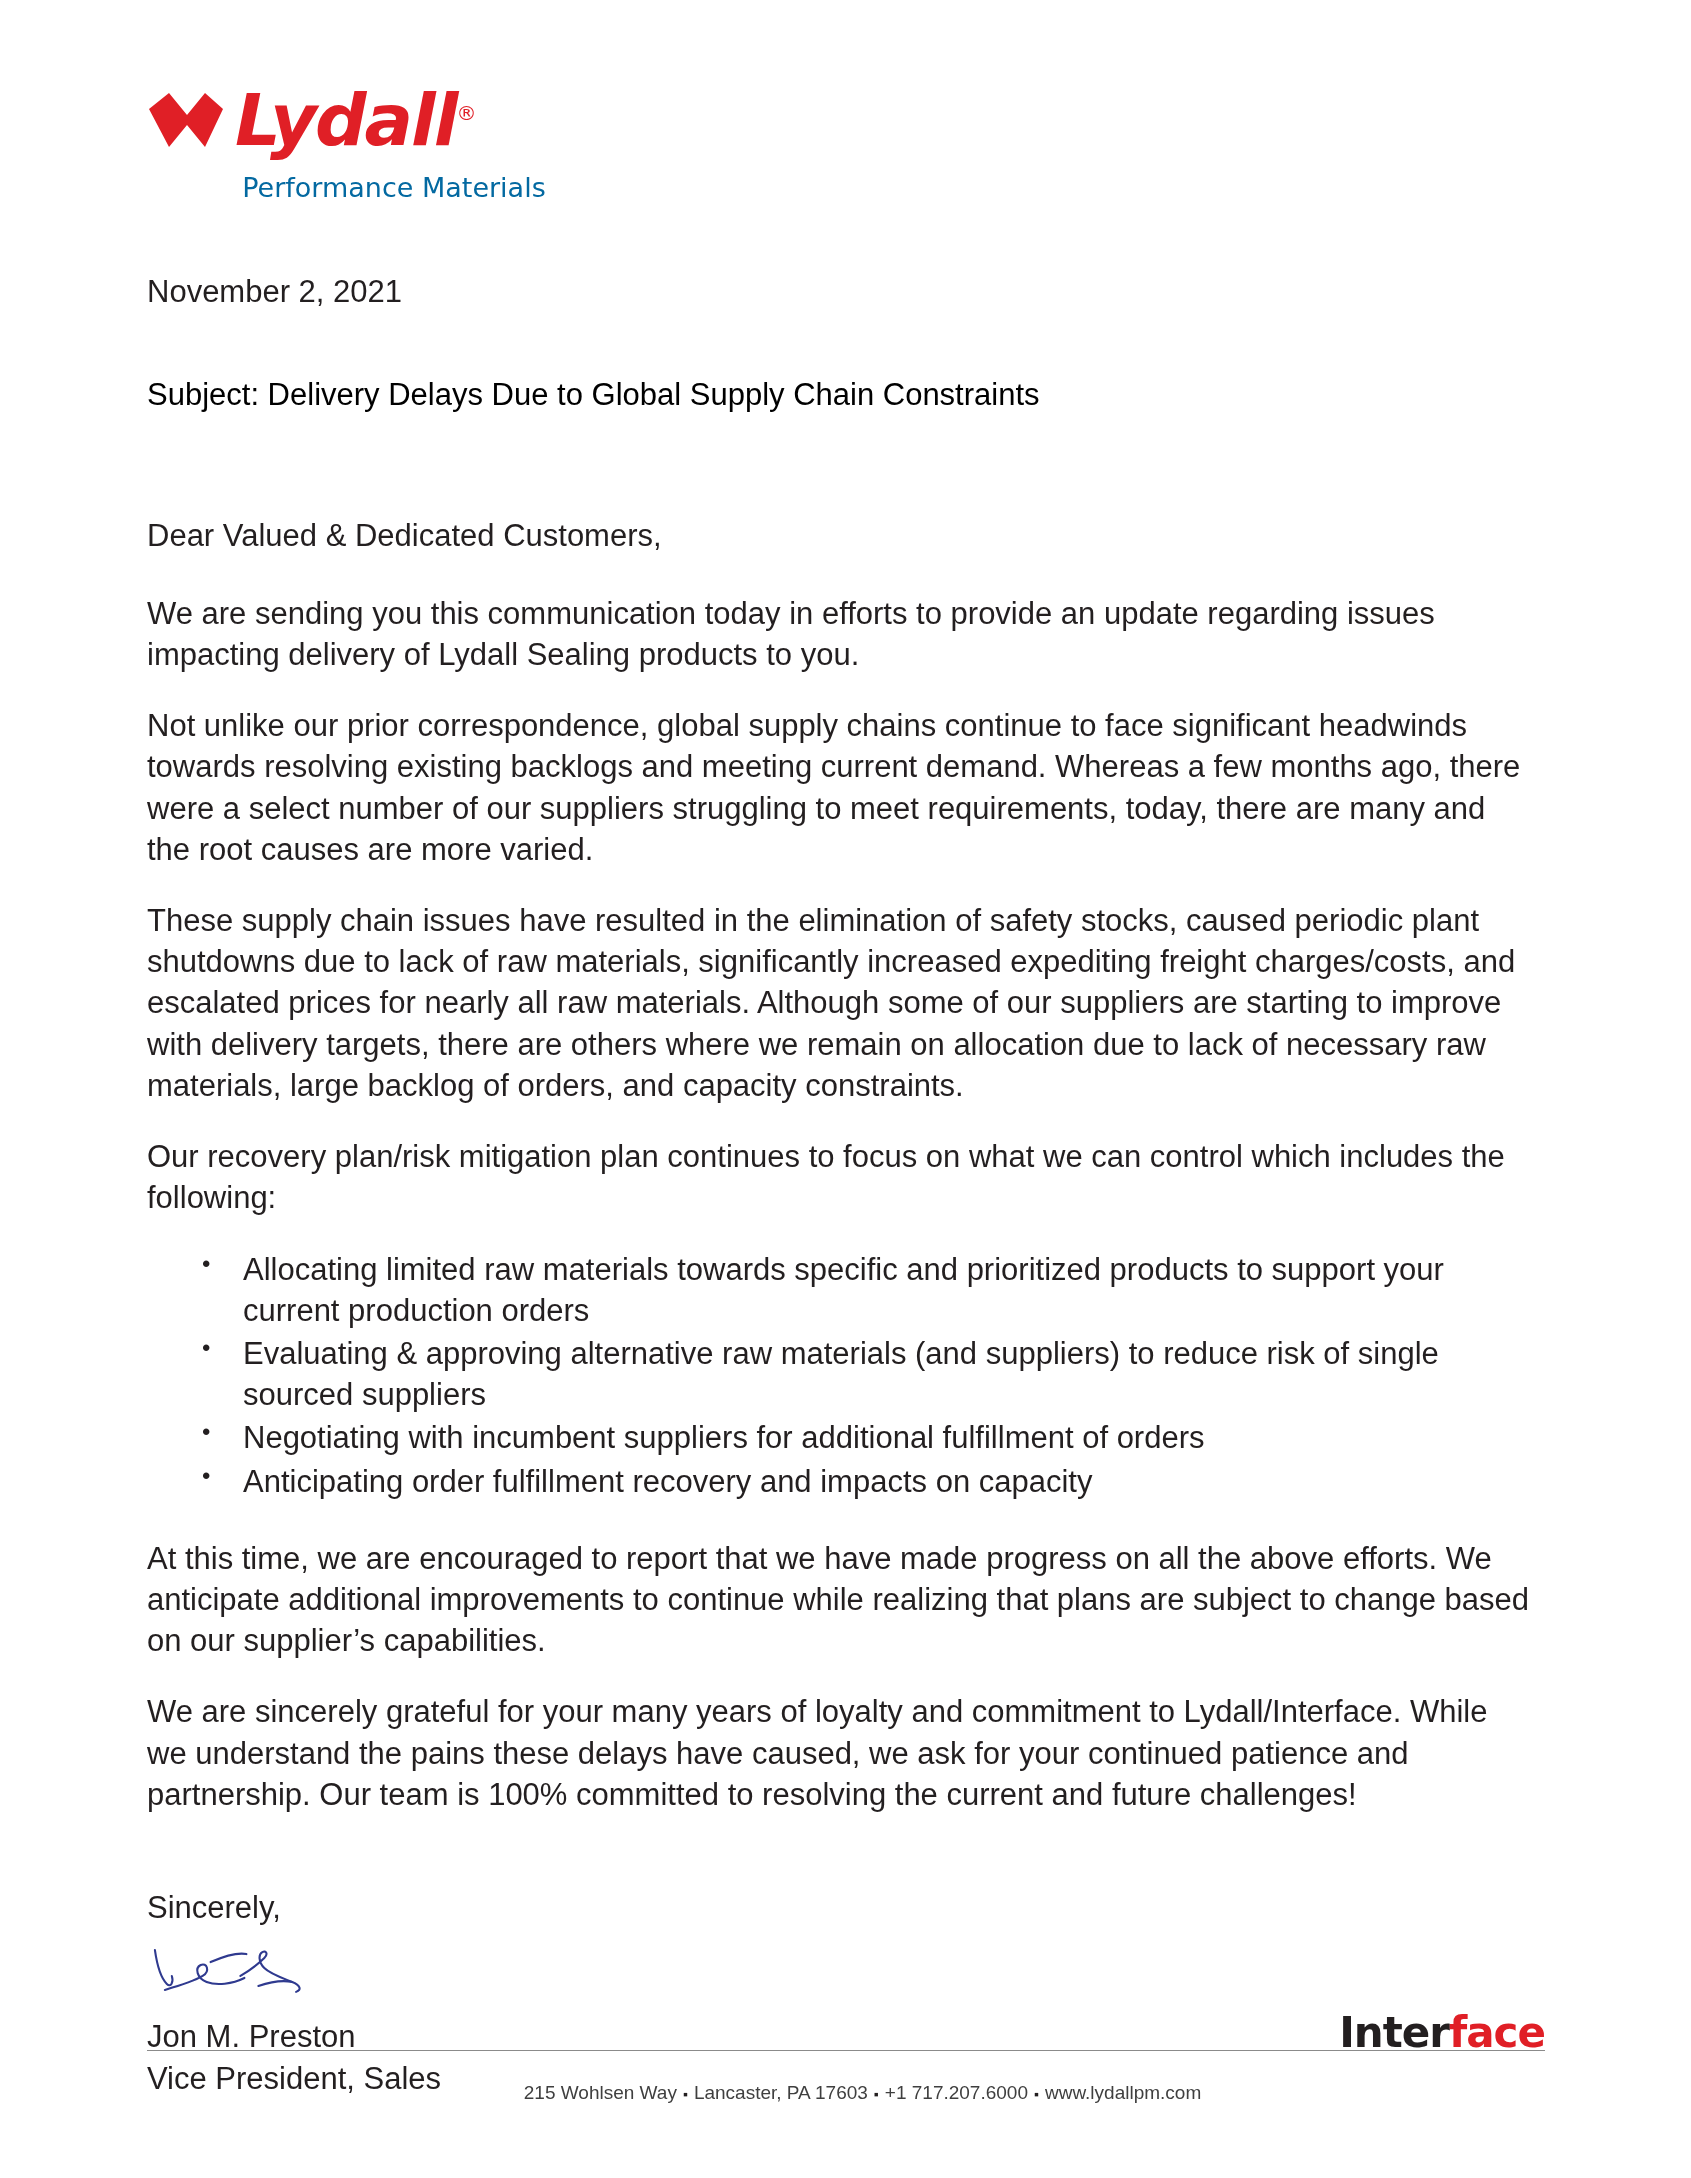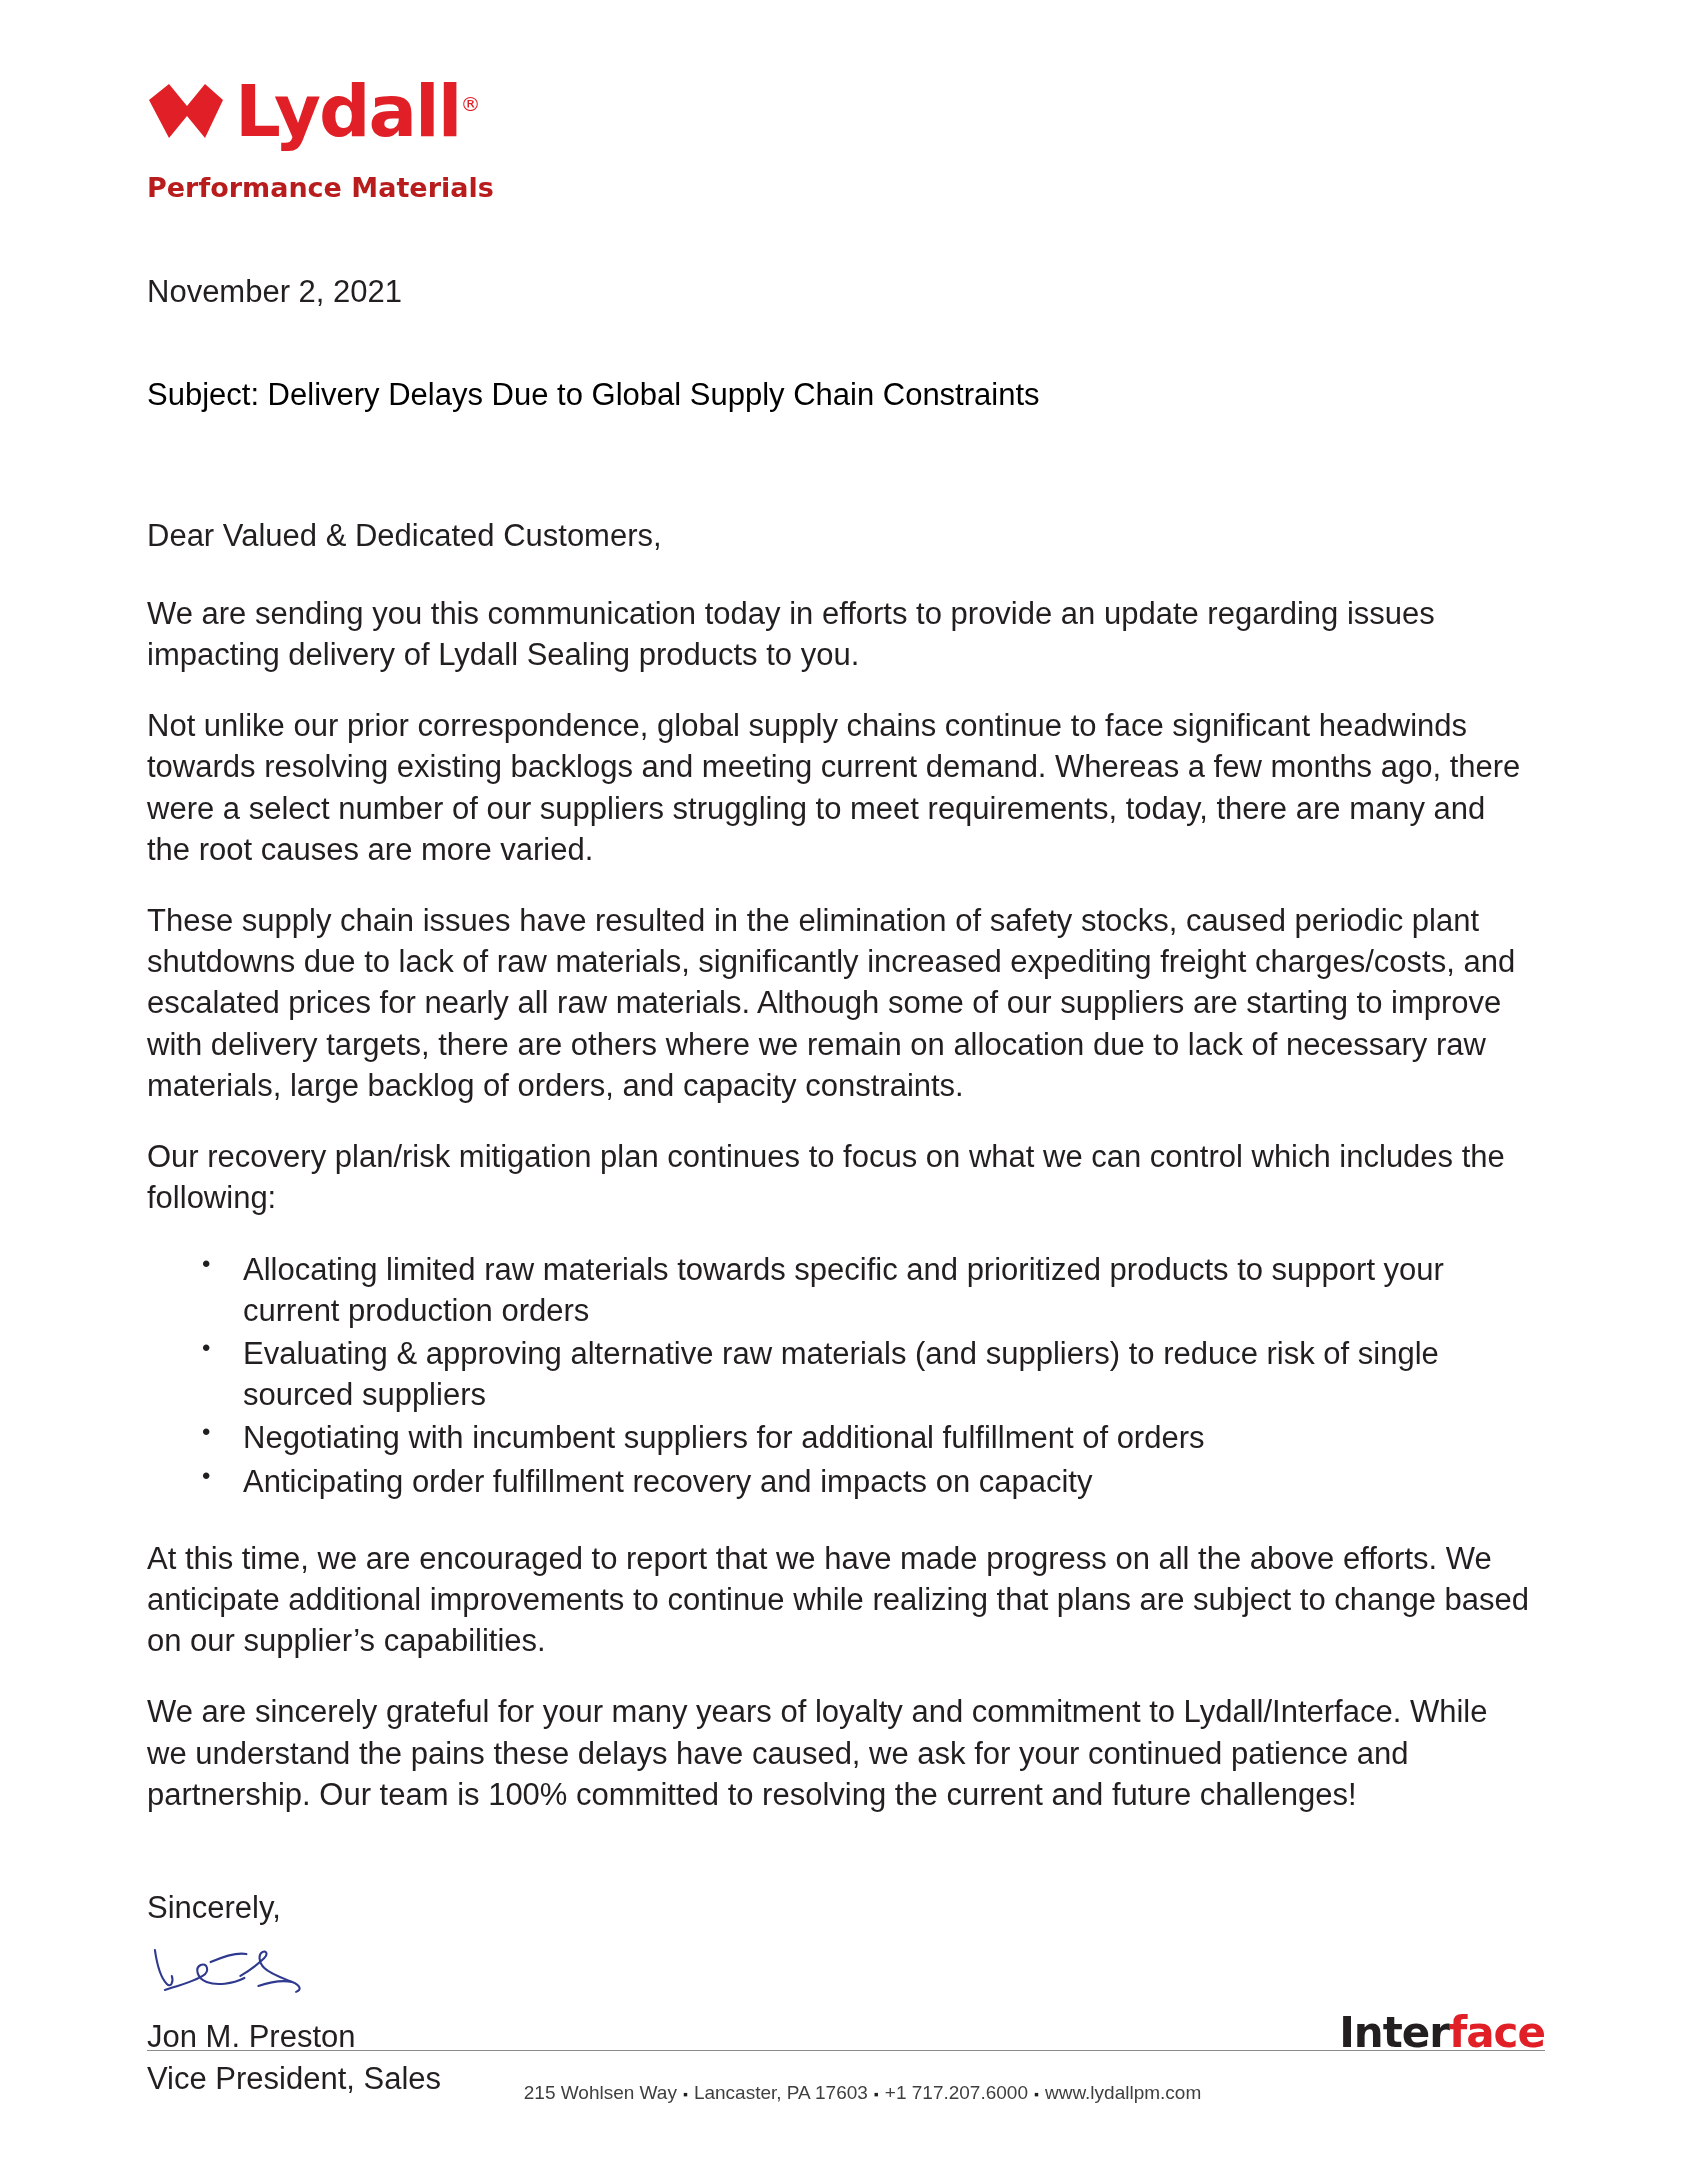--- a/index.html
+++ b/index.html
@@ -25,22 +25,23 @@
 
   
   .letterhead {
     position: absolute;
     left: 147px;
     top: 78px;
     width: 517px;
   }
   .logo-row {
     display: flex;
-    align-items: flex-start;
+    align-items: center;
     height: 84px;
+    font-style: italic;
   }
   .logo-mark {
     width: 78px;
     height: 66px;
     margin-right: 10px;
     position: relative;
     flex: 0 0 auto;
   }
   .logo-wordmark {
     font-family: "DejaVu Sans", sans-serif;
@@ -52,24 +53,24 @@
     position: relative;
   }
   .logo-reg {
     font-size: 20px;
     vertical-align: super;
     font-weight: normal;
     line-height: 1;
   }
   .logo-sub {
     font-family: "DejaVu Sans", sans-serif;
-    font-weight: bold;
+    font-weight: normal;
     font-size: 27px;
-    color: #b91c1c;
-    text-align: left;
+    color: #0369a1;
+    text-align: center;
     margin-top: 10px;
     width: 494px;
     letter-spacing: 0px;
   }
 
   
   .content {
     position: absolute;
     left: 147px;
     top: 271px;

